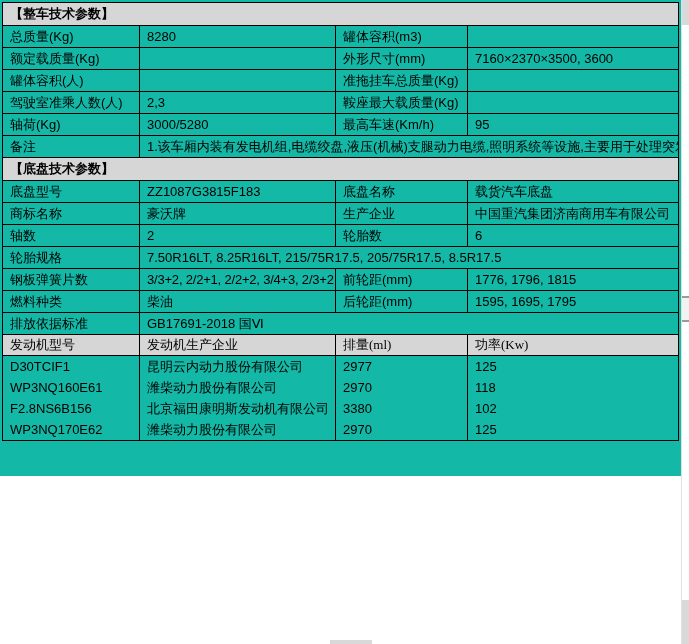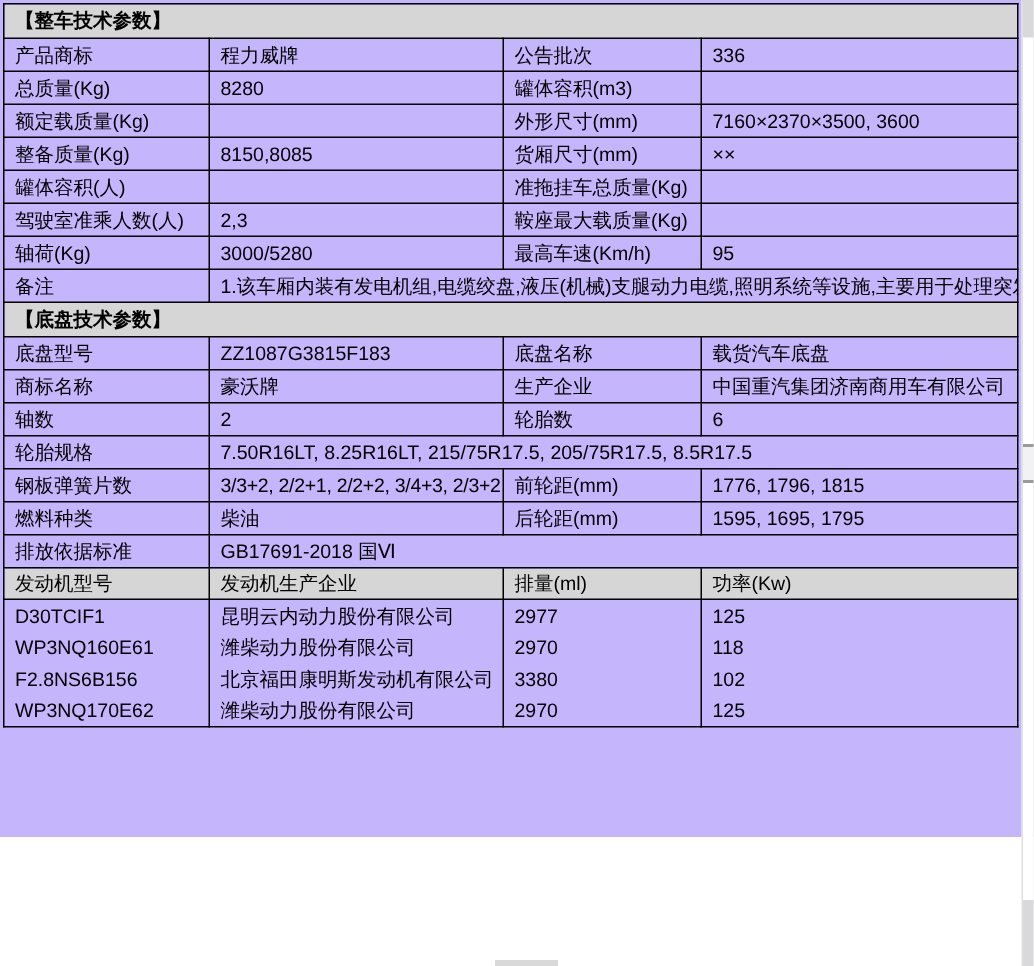--- a/index.html
+++ b/index.html
@@ -2,21 +2,21 @@
 <html><head>
 <meta charset="utf-8">
 <style>
   html, body {
     margin: 0; padding: 0;
     width: 689px; height: 644px;
     background: #ffffff;
     font-family: "Liberation Sans", "DejaVu Sans", sans-serif;
     overflow: hidden;
   }
-  .page { position: relative; width: 689px; height: 558px; background: #c4b5fd; }
+  .page { position: relative; width: 689px; height: 476px; background: #14b8a6; }
 
   table.spec {
     position: absolute; left: 2px; top: 2px;
     width: 676px;
     border-collapse: collapse;
     table-layout: fixed;
   }
   table.spec td {
     border: 1px solid #000000;
     font-size: 13px;
@@ -30,20 +30,21 @@
   }
   tr.sec td {
     background: #d6d6d6;
     font-weight: bold;
     font-size: 13px;
     height: 23px;
   }
   tr.hdr td {
     background: #d6d6d6;
     height: 21px;
+    font-family: Liberation Serif, serif;
   }
   td.remark {
     white-space: pre;
     font-size: 12px;
     line-height: 19.4px;
     vertical-align: top;
     padding-top: 1px;
     height: 97px;
   }
   td.top { vertical-align: top; padding-top: 4px; height: 97px; }
@@ -94,42 +95,30 @@
         <col style="width:132px">
         <col style="width:211px">
     </colgroup>
 
     <tbody>
         <tr class="sec">
       <td colspan="4">【整车技术参数】</td>
     </tr>
 
     <tr>
-      <td>产品商标</td>
-      <td>程力威牌</td>
-      <td>公告批次</td>
-      <td>336</td>
-    </tr>
-    <tr>
       <td>总质量(Kg)</td>
       <td>8280</td>
       <td>罐体容积(m3)</td>
       <td></td>
     </tr>
     <tr>
       <td>额定载质量(Kg)</td>
       <td></td>
       <td>外形尺寸(mm)</td>
       <td>7160×2370×3500, 3600</td>
-    </tr>
-    <tr>
-      <td>整备质量(Kg)</td>
-      <td>8150,8085</td>
-      <td>货厢尺寸(mm)</td>
-      <td>××</td>
     </tr>
     <tr>
       <td>罐体容积(人)</td>
       <td></td>
       <td>准拖挂车总质量(Kg)</td>
       <td></td>
     </tr>
     <tr>
       <td>驾驶室准乘人数(人)</td>
       <td>2,3</td>

